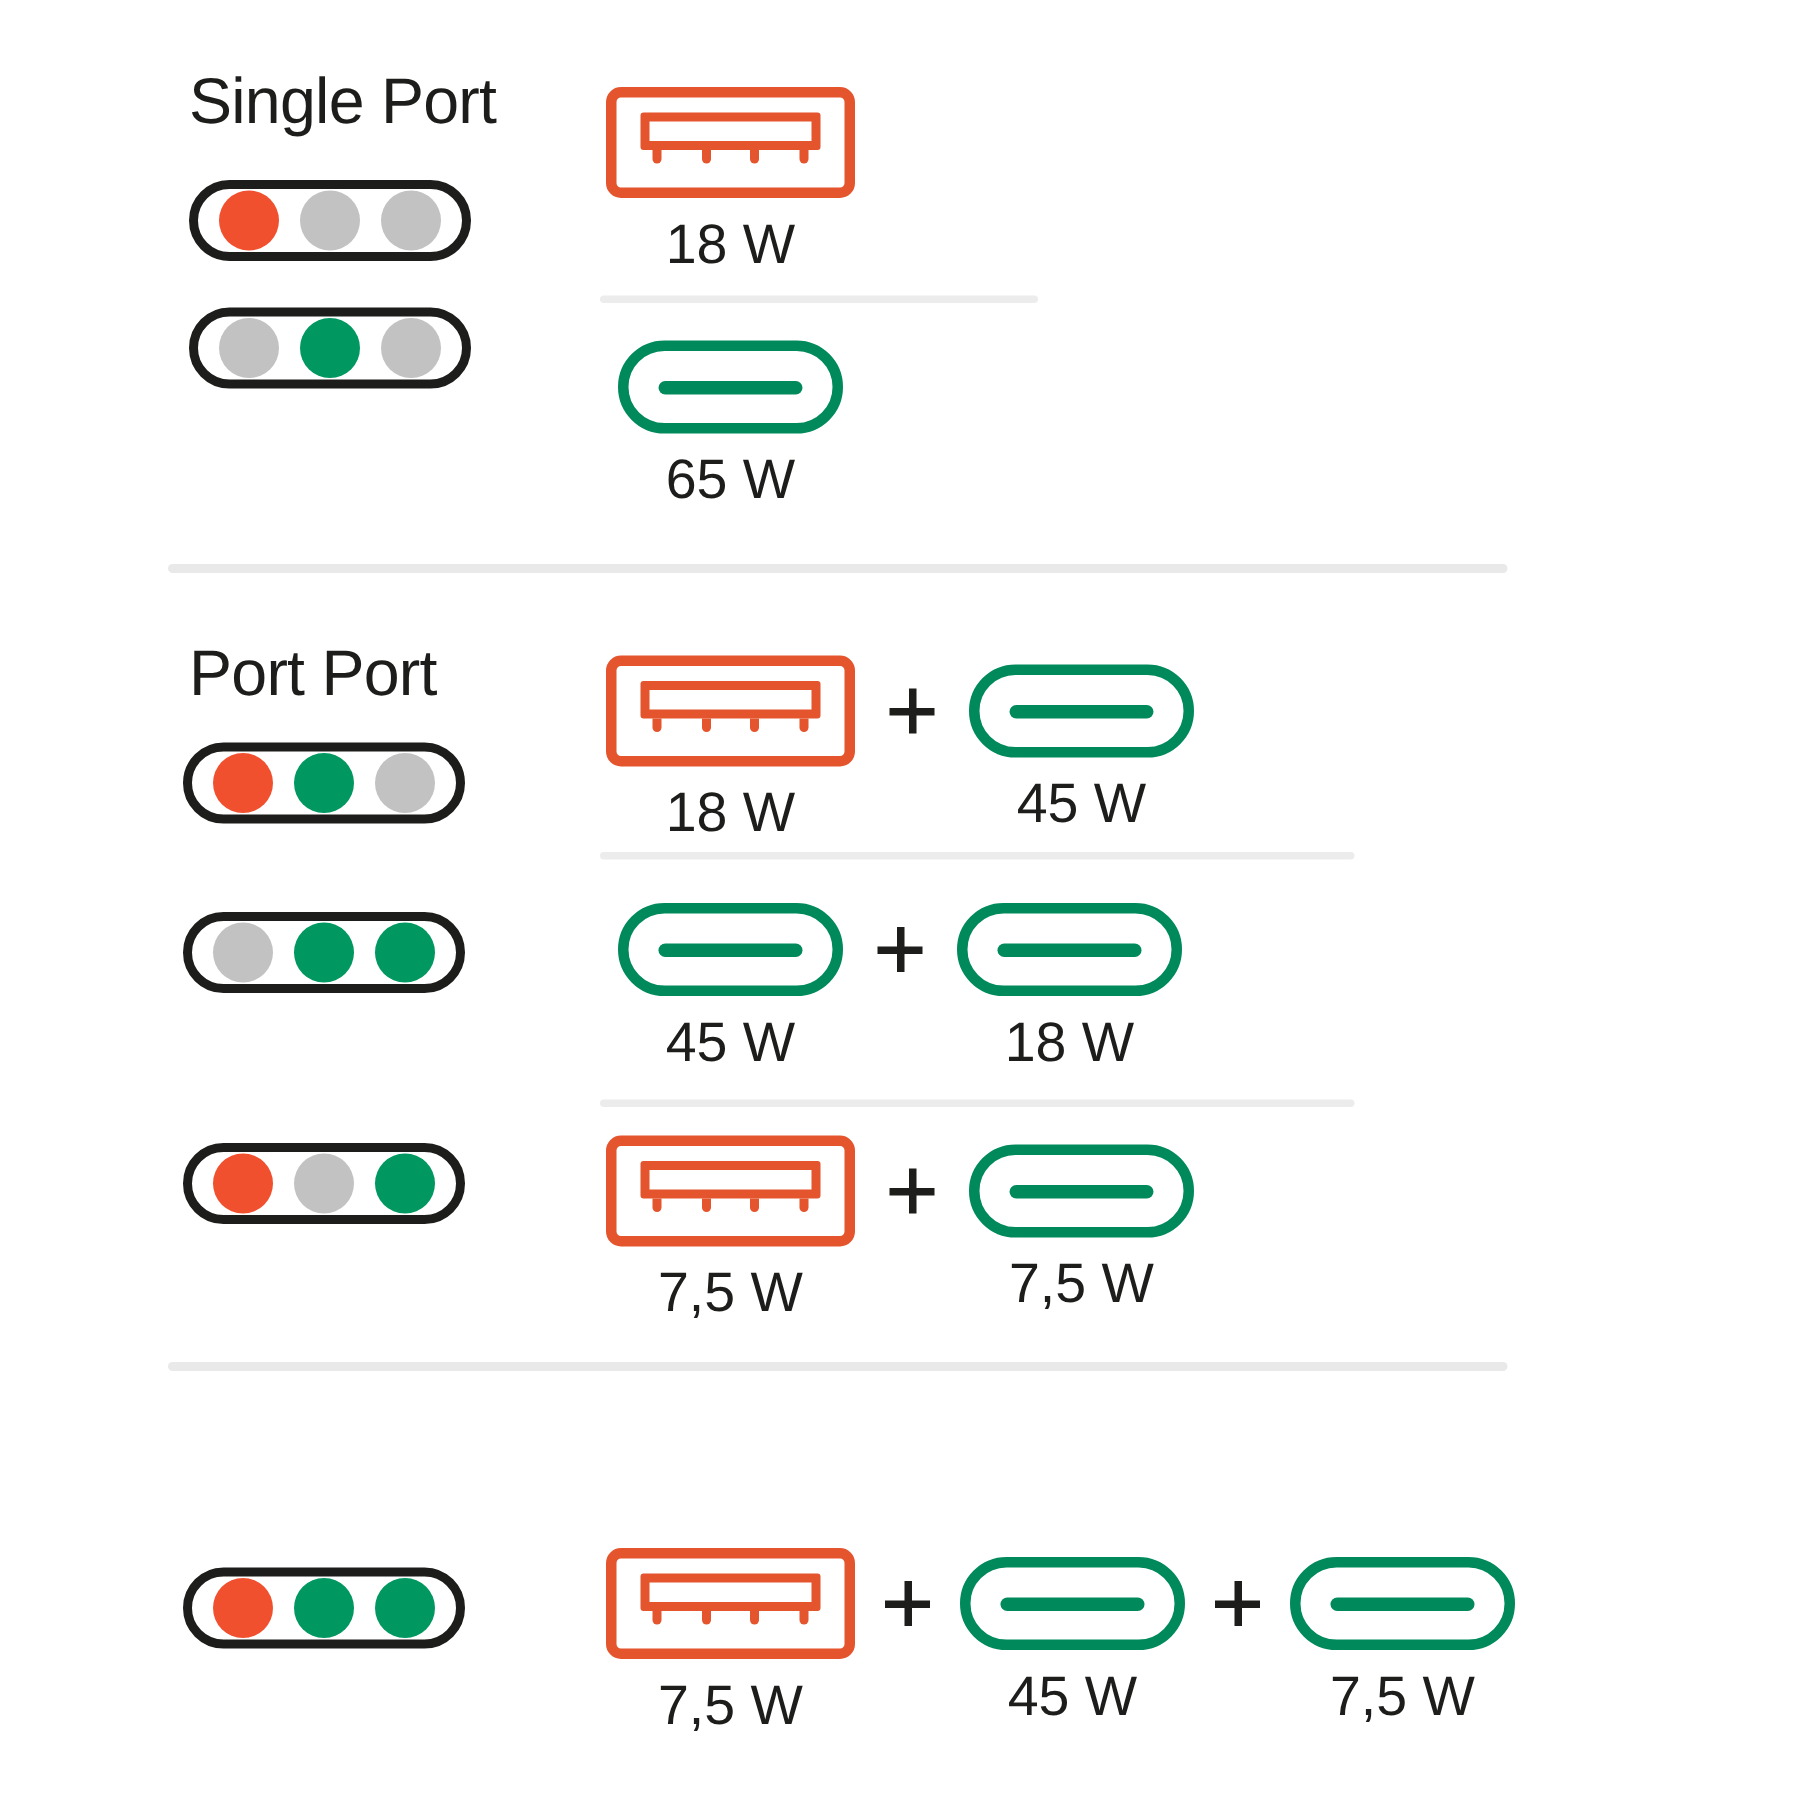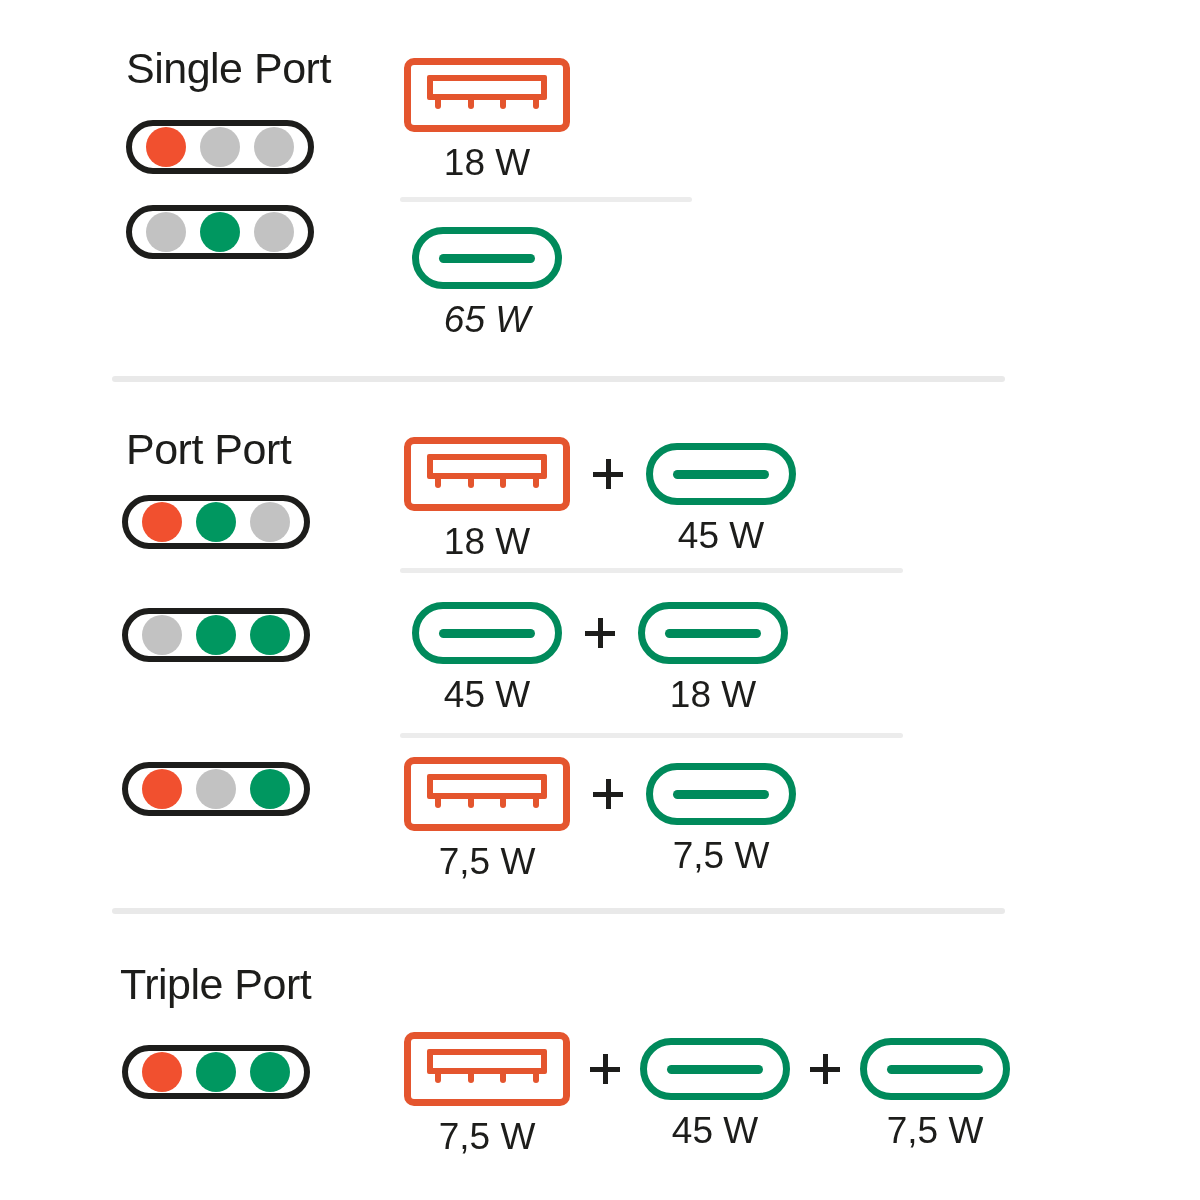--- a/index.html
+++ b/index.html
@@ -194,21 +194,21 @@
   </div>
 
   <div class="abs divider-minor" style="left:400px; top:197px; width:292px;"></div>
 
   <div class="abs led-pill" style="left:126px; top:205px;">
     <span class="led led-gray"></span>
     <span class="led led-green"></span>
     <span class="led led-gray"></span>
   </div>
 
-  <div class="abs combo" style="left:412px; top:227px;font-style:italic;">
+  <div class="abs combo" style="left:412px; top:227px;">
     <div class="port-col">
       <div class="usb-c">
         <span class="bar"></span>
       </div>
       <div class="watt">65 W</div>
     </div>
   </div>
 
   <div class="abs divider-major" style="left:112px; top:376px; width:893px;"></div>
 
@@ -303,21 +303,20 @@
     <div class="port-col" style="margin-top:6px;">
       <div class="usb-c">
         <span class="bar"></span>
       </div>
       <div class="watt">7,5 W</div>
     </div>
   </div>
 
   <div class="abs divider-major" style="left:112px; top:908px; width:893px;"></div>
 
-  <div class="abs section-title" style="left:120px; top:960px;">Triple Port</div>
 
   <div class="abs led-pill" style="left:122px; top:1045px;">
     <span class="led led-orange"></span>
     <span class="led led-green"></span>
     <span class="led led-green"></span>
   </div>
 
   <div class="abs combo" style="left:404px; top:1032px;">
     <div class="port-col">
       <div class="usb-a">

